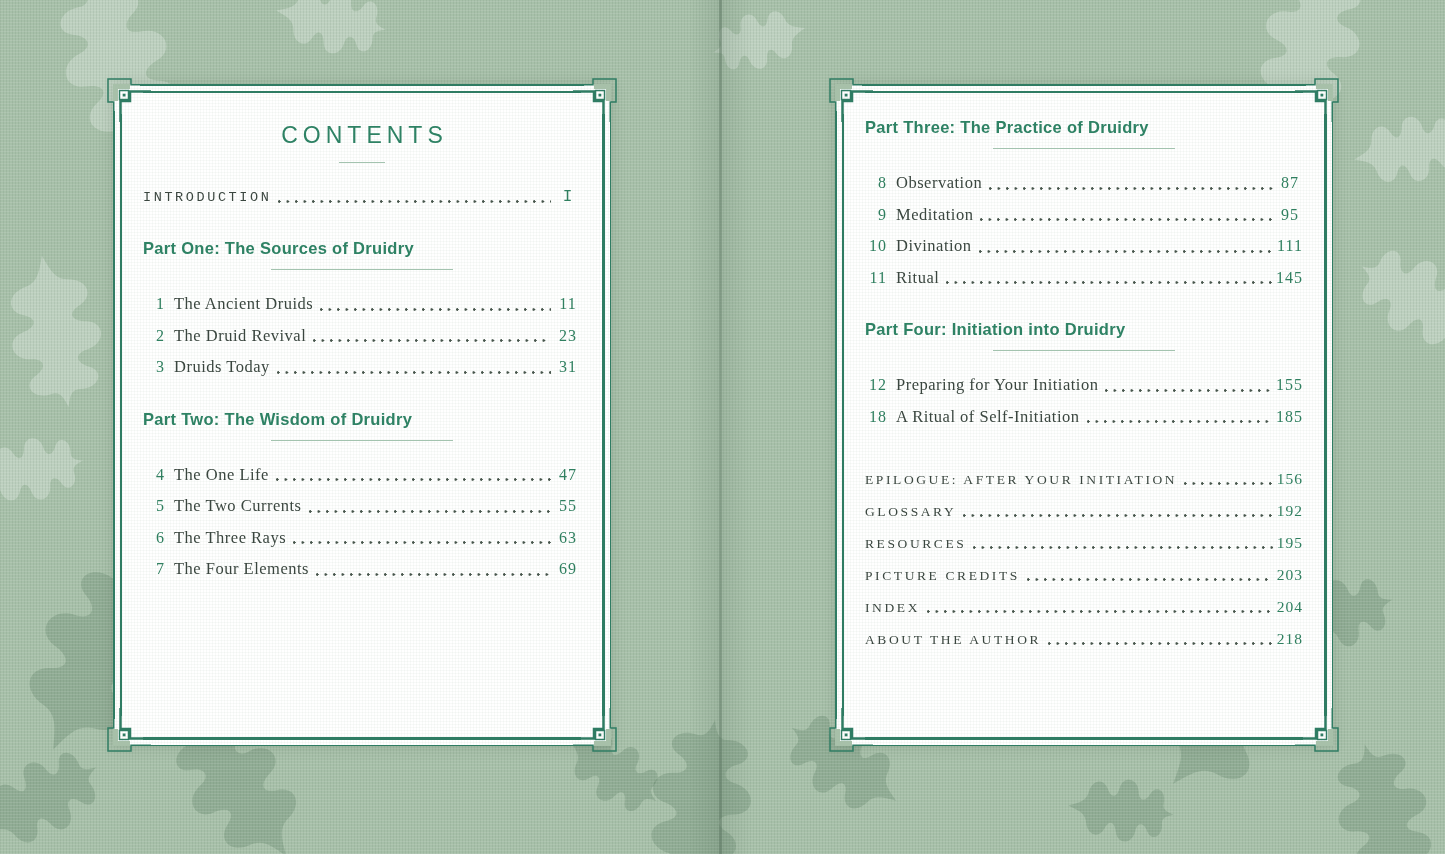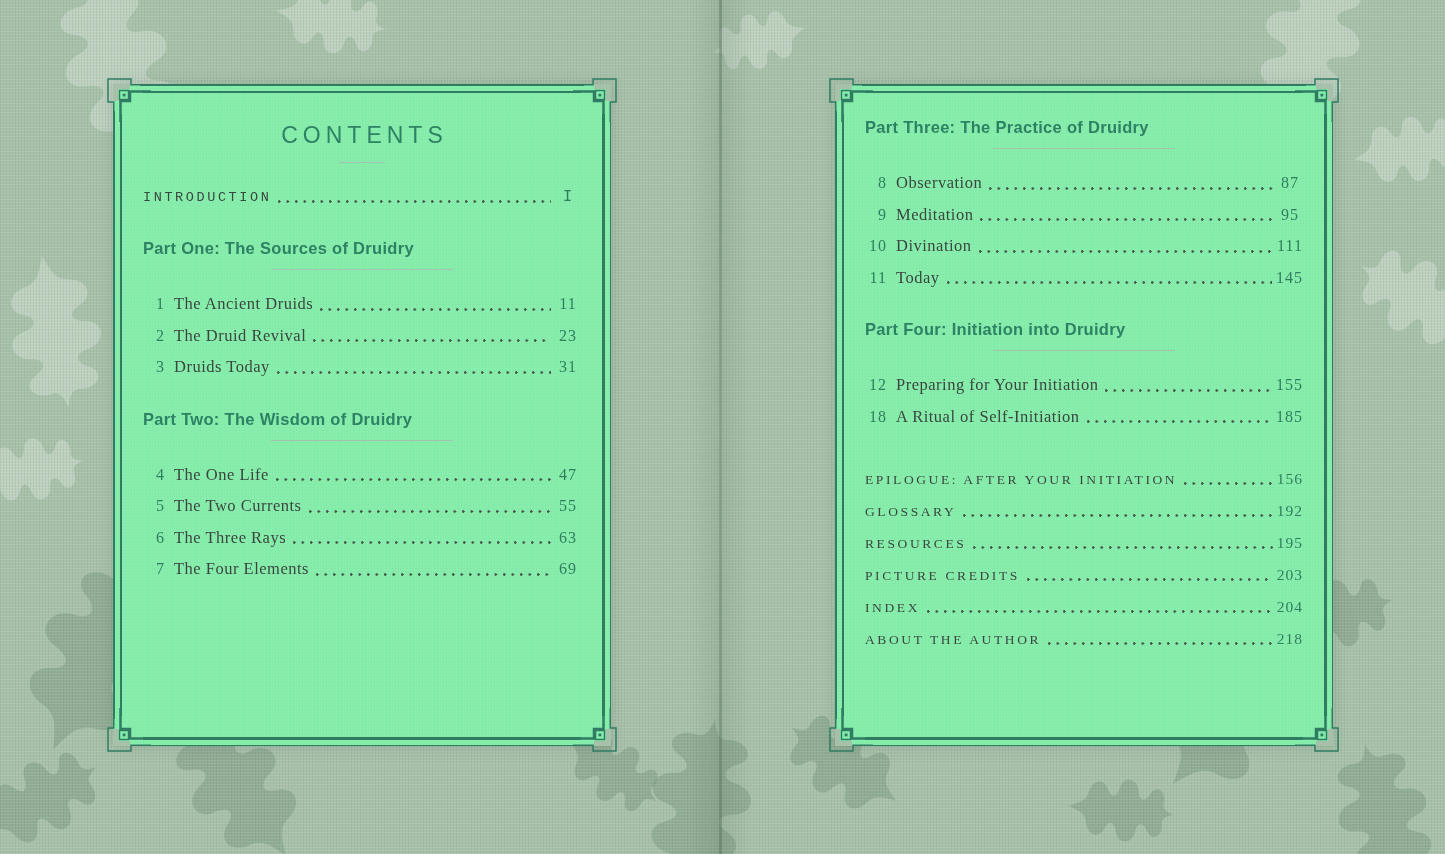--- a/index.html
+++ b/index.html
@@ -19,21 +19,21 @@
   
   .spine{position:absolute;top:0;bottom:0;left:719px;width:3px;z-index:3;
     background:linear-gradient(to bottom, rgba(86,112,92,.55), rgba(86,112,92,.38) 50%, rgba(86,112,92,.55));}
   .spine-shade-l{position:absolute;top:0;bottom:0;left:689px;width:30px;z-index:3;
     background:linear-gradient(to right, rgba(86,112,92,0), rgba(86,112,92,.16));}
   .spine-shade-r{position:absolute;top:0;bottom:0;left:722px;width:30px;z-index:3;
     background:linear-gradient(to left, rgba(86,112,92,0), rgba(86,112,92,.16));}
 
   .page-card{
     position:absolute;top:84px;width:498px;height:662px;z-index:4;
-    background:#86efac;
+    background:#ffffff;
     box-shadow:0 0 14px rgba(60,85,66,.18);
   }
   .page-card::before{ 
     content:"";position:absolute;inset:0;pointer-events:none;
     background-image:
       repeating-linear-gradient(0deg, rgba(130,160,135,.06) 0 1px, rgba(0,0,0,0) 1px 3px),
       repeating-linear-gradient(90deg, rgba(130,160,135,.06) 0 1px, rgba(0,0,0,0) 1px 3px);
   }
   .card-left{left:113px;}
   .card-right{left:835px;}
@@ -259,21 +259,21 @@
             <span class="pg">95</span>
           </div>
           <div class="toc-row">
             <span class="ch-num">10</span>
             <span class="ch-title">Divination</span>
             <span class="leader"></span>
             <span class="pg">111</span>
           </div>
           <div class="toc-row">
             <span class="ch-num">11</span>
-            <span class="ch-title">Today</span>
+            <span class="ch-title">Ritual</span>
             <span class="leader"></span>
             <span class="pg">145</span>
           </div>
           <div class="part-heading">Part Four: Initiation into Druidry</div>
           <div class="heading-rule"></div>
           <div class="toc-row first-row">
             <span class="ch-num">12</span>
             <span class="ch-title">Preparing for Your Initiation</span>
             <span class="leader"></span>
             <span class="pg">155</span>

